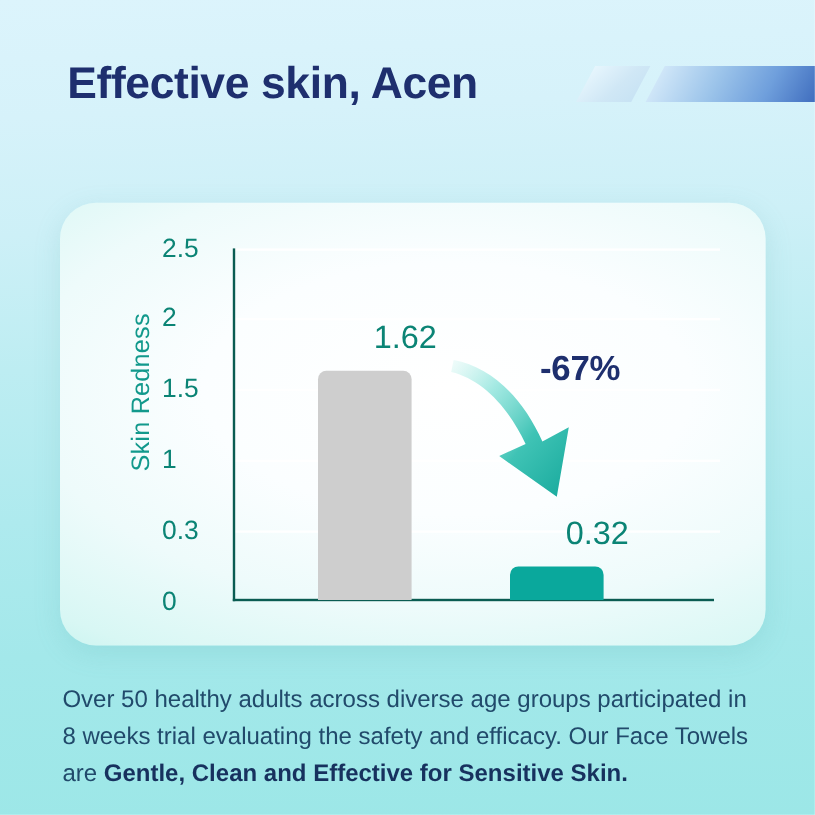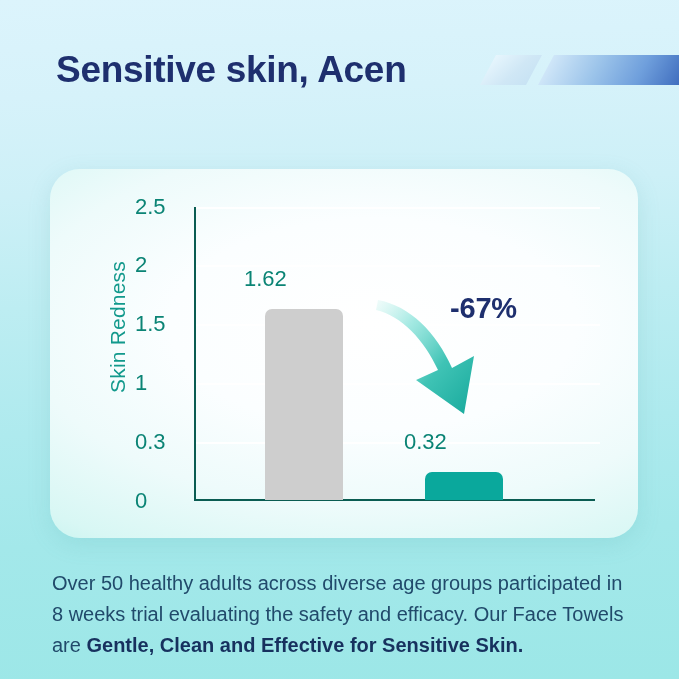--- a/index.html
+++ b/index.html
@@ -159,22 +159,22 @@
     width: 78px;
     background: #cecece;
   }
   .bar-treat {
     width: 78px;
     background: #0aa89c;
   }
   .bar-value {
     position: absolute;
     width: 120px;
-    text-align: left;
-    font-size: 22px;
+    text-align: right;
+    font-size: 27px;
     color: #0b8475;
   }
 
   
   .arrow-svg {
     position: absolute;
     left: 322px;
     top: 125px;
     width: 120px;
     height: 125px;
@@ -208,21 +208,21 @@
 </style>
 </head>
 <body>
 
 <div class="deco-wrap">
   <div class="deco-light"></div>
   <div class="deco-blue"></div>
 </div>
 
 <div class="headline">
-  <span>Sensitive skin, Acen</span>
+  <span>Effective skin, Acen</span>
 </div>
 
 <div class="card">
   <div class="plot">
 
     <div class="ylabel">Skin Redness</div>
 
     <div class="ytick-col">
       <div class="ytick" style="top:332px">0</div>
       <div class="ytick" style="top:273px">0.3</div>

